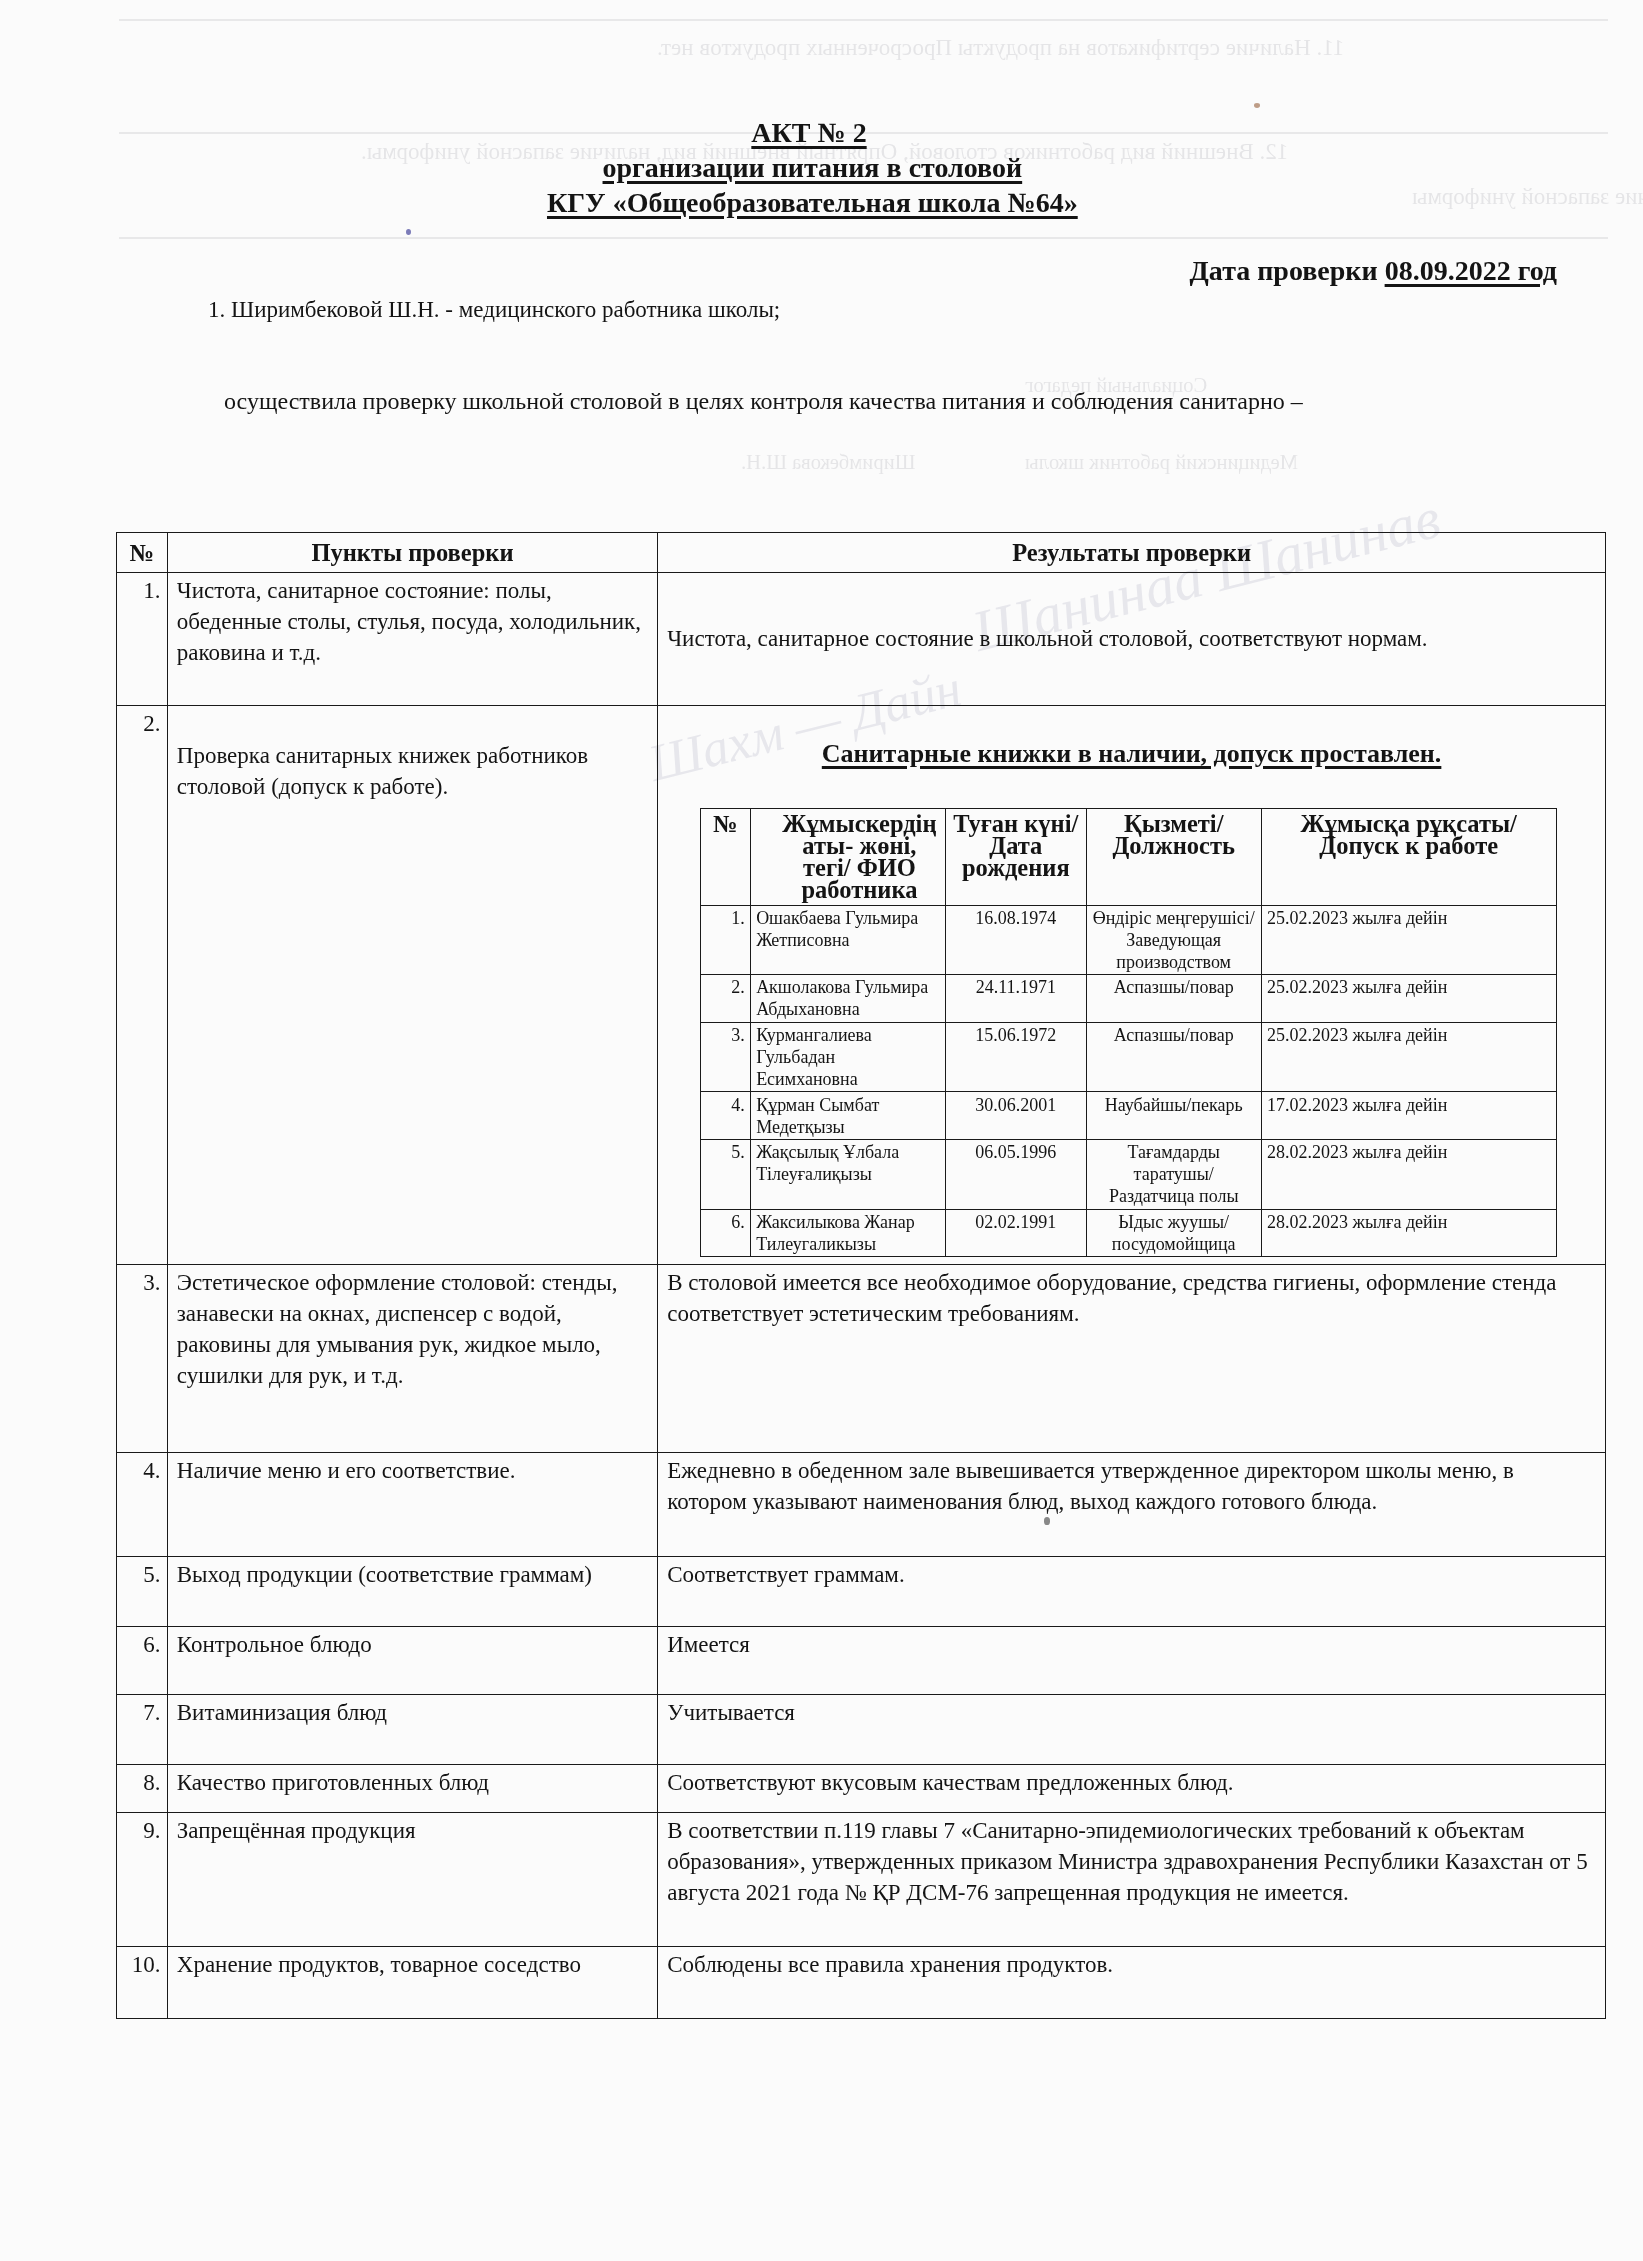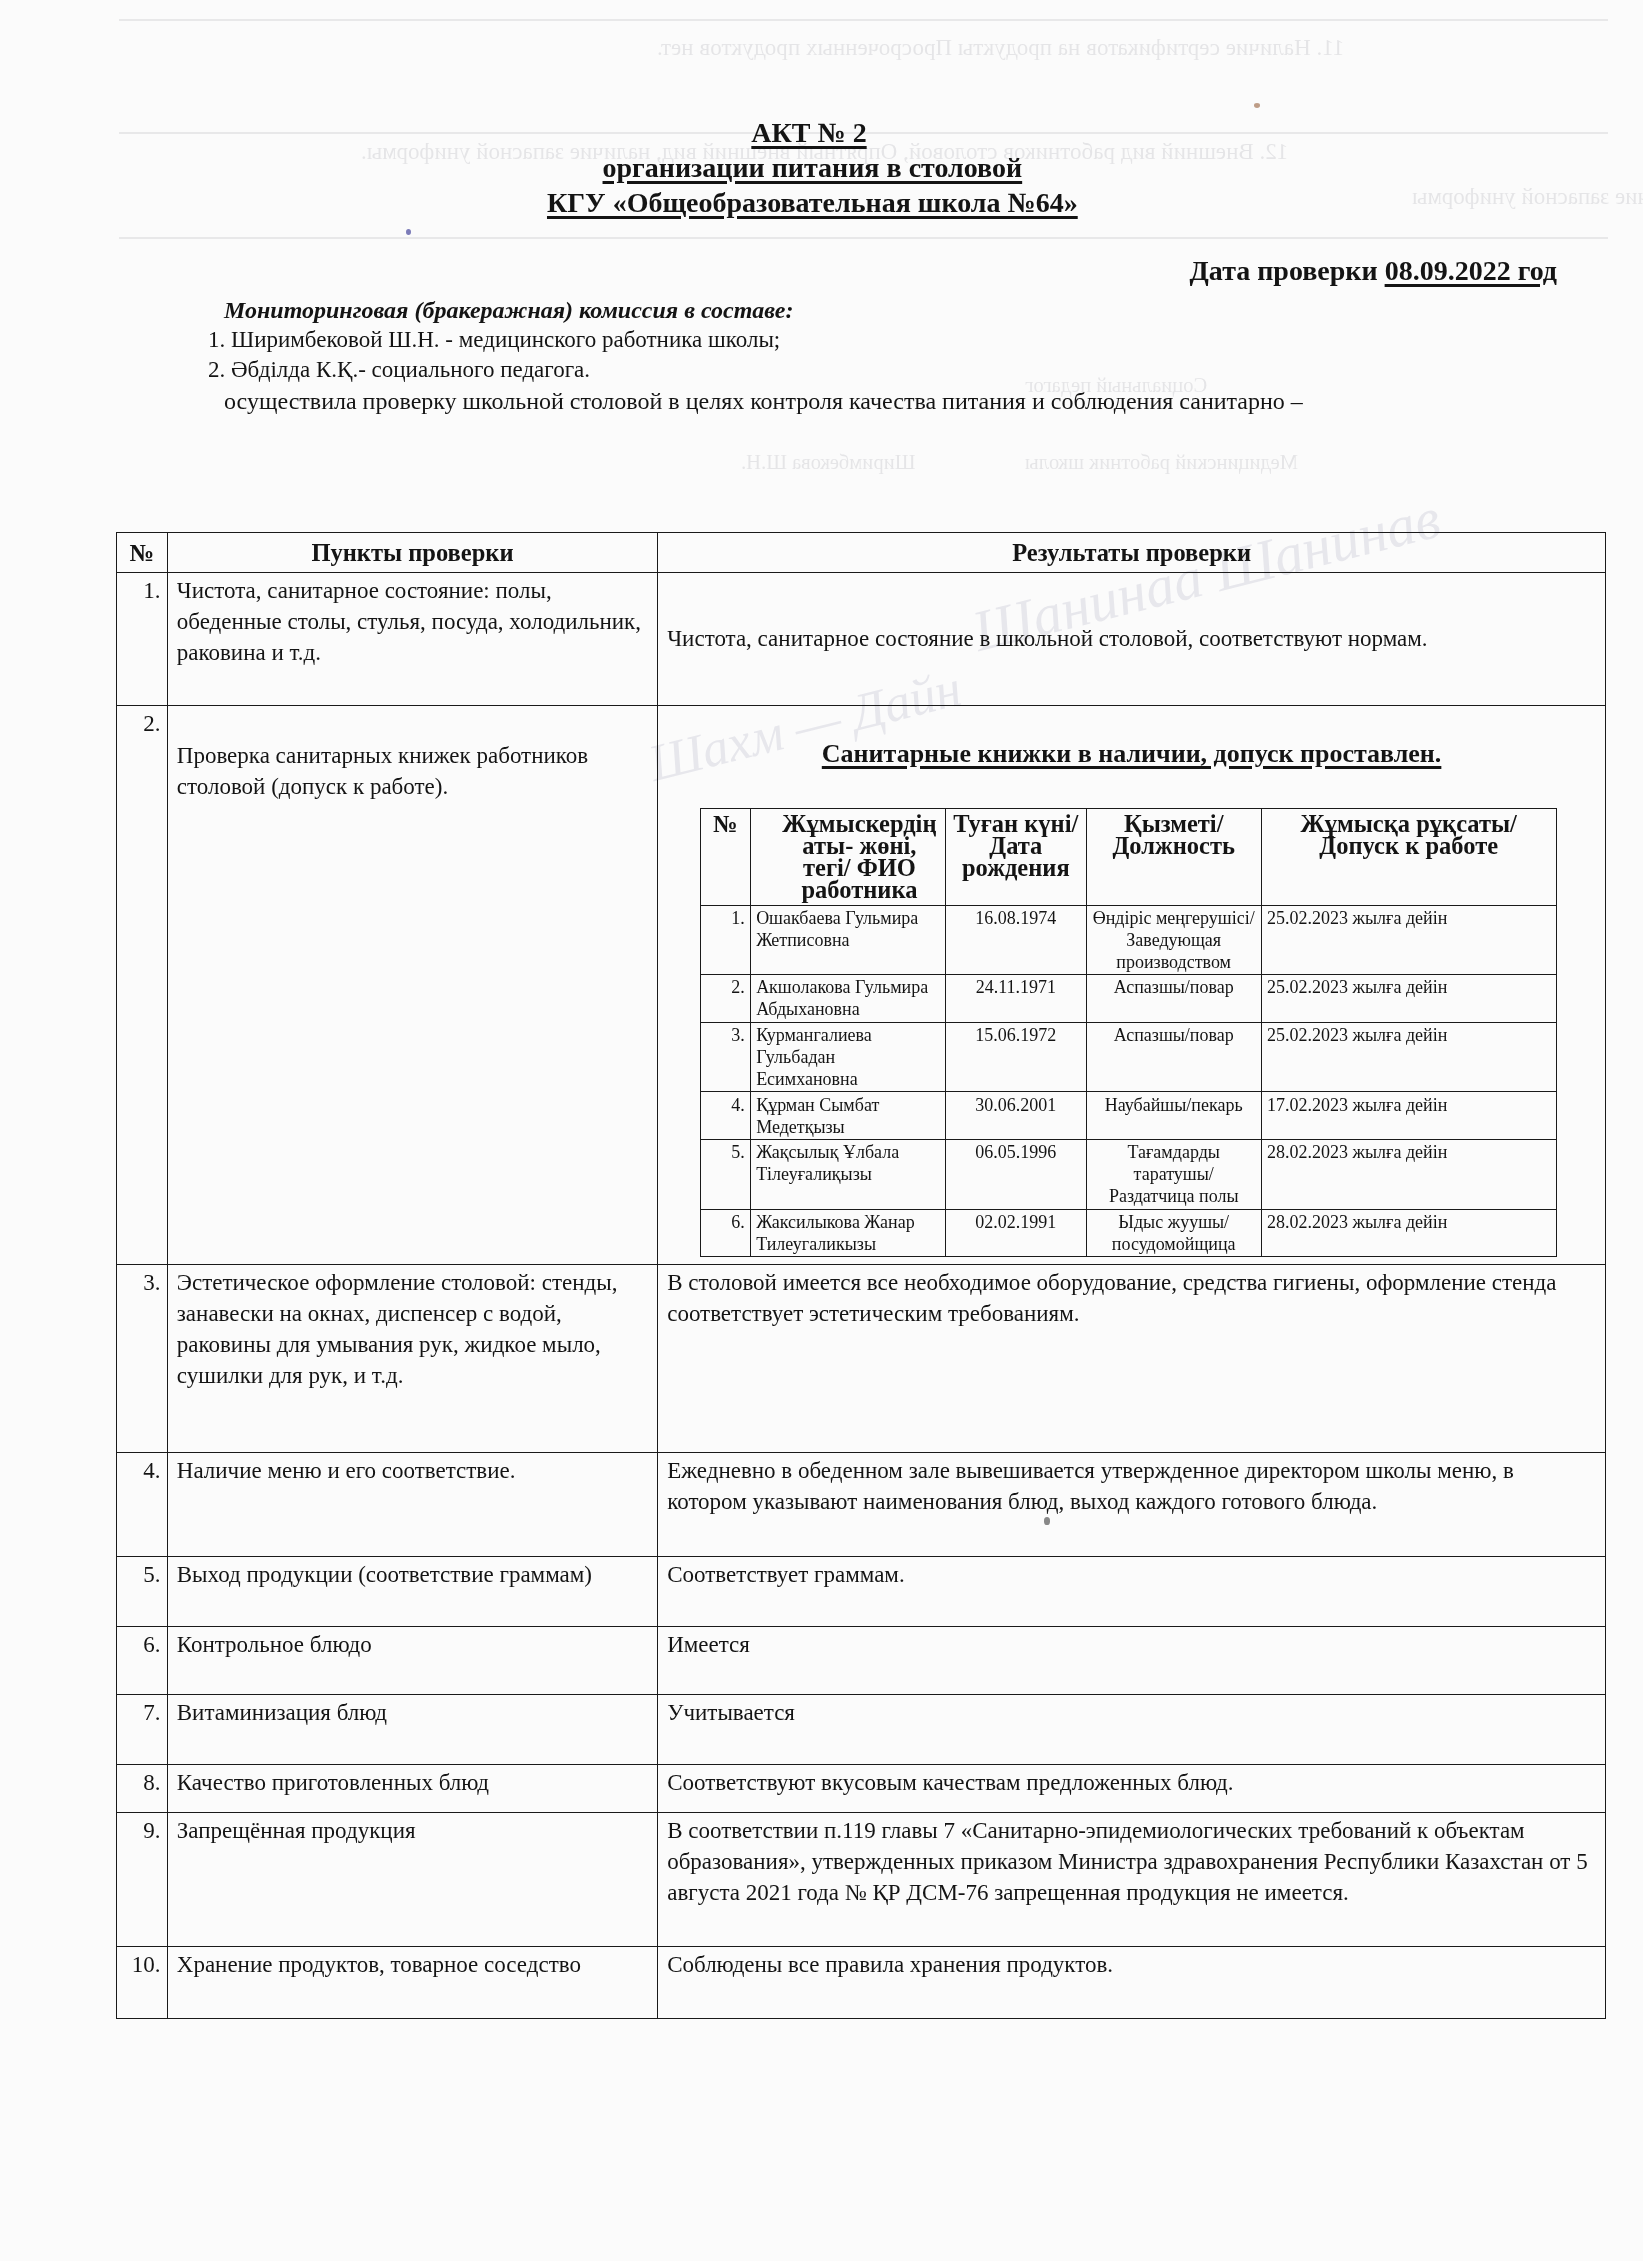--- a/index.html
+++ b/index.html
@@ -86,23 +86,21 @@
     <div class="title-line l1">АКТ № 2</div>
     <div class="title-line l2">организации  питания в столовой</div>
     <div class="title-line l3">КГУ «Общеобразовательная школа №64»</div>
   </div>
 
   <div class="date-line">
     <span>Дата проверки </span><span class="date-val">08.09.2022 год</span>
   </div>
 
   <div class="commission">
-    <div class="heading">Мониторинговая (бракеражная) комиссия  в составе:</div>
     <div class="member">1. Ширимбековой Ш.Н. - медицинского работника школы;</div>
-    <div class="member">2. Әбділда К.Қ.- социального педагога.</div>
   </div>
 
   <div class="intro">
     <p>осуществила проверку школьной столовой  в целях контроля качества питания и соблюдения санитарно –</p>
   </div>
 
   <table class="main">
     <tbody>
         <tr>
       <th style="width:37px;">№</th>

